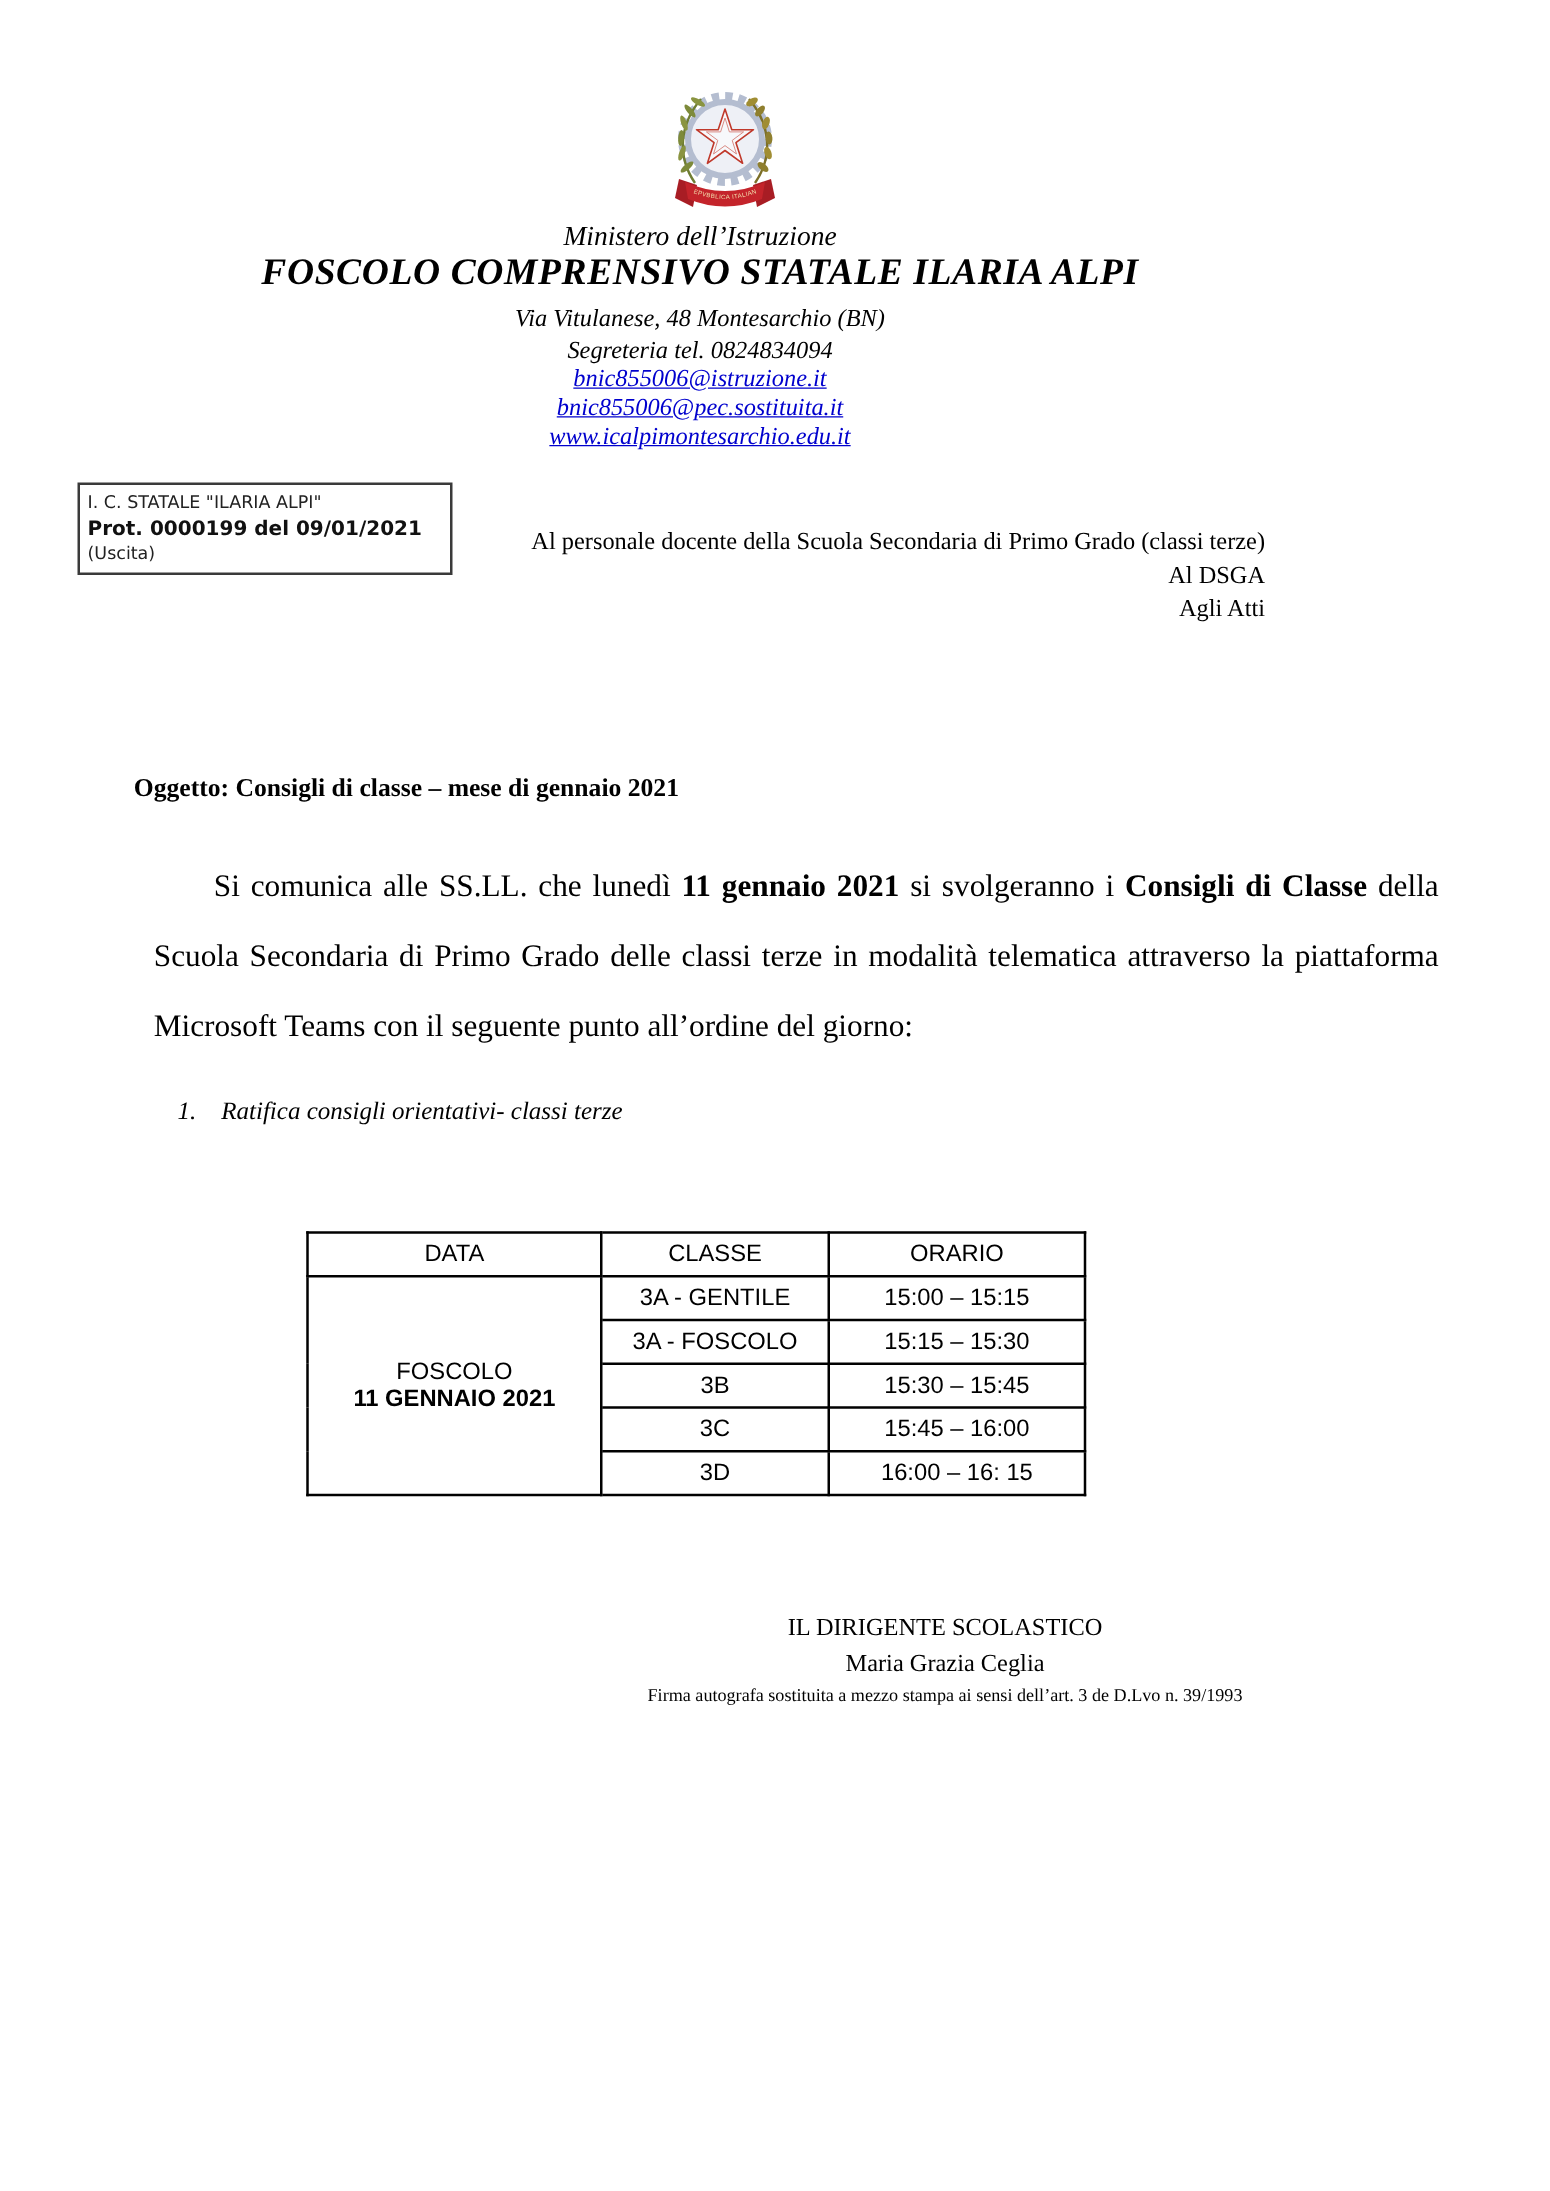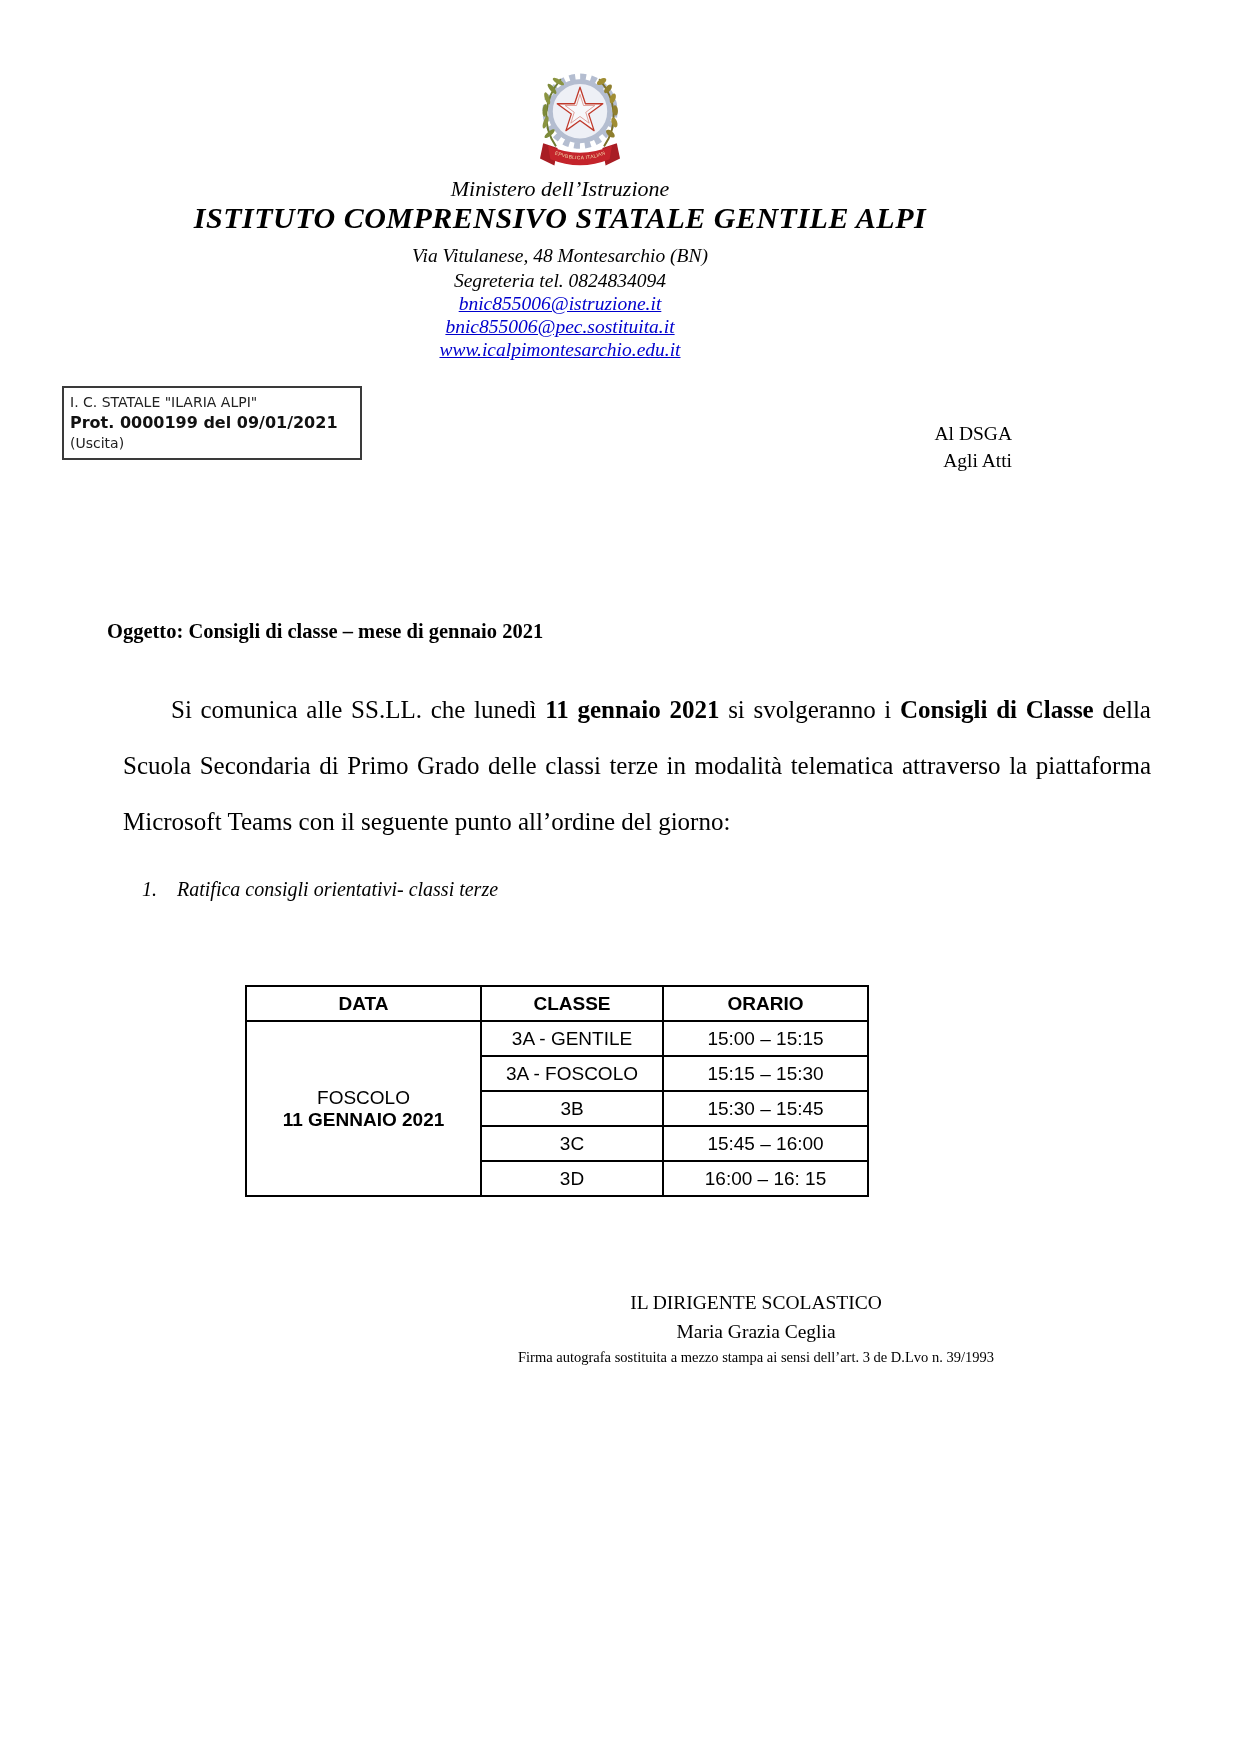--- a/index.html
+++ b/index.html
@@ -38,21 +38,21 @@
   .body-par{
     position:absolute;left:107px;top:682px;width:1028px;
     font-size:25px;line-height:56px;text-align:justify;text-indent:48px;margin-left:16px;
   }
   .agenda{position:absolute;left:142px;top:878px;font-style:italic;font-size:20px;}
   .agenda .num{margin-right:20px;}
   
   .sched-wrap{position:absolute;left:245px;top:985px;}
   table.sched{border-collapse:collapse;font-family:"Liberation Sans", sans-serif;font-size:19px;}
   table.sched th,table.sched td{border:2px solid #000;text-align:center;padding:0;}
-  table.sched th{font-weight:bold;height:33px;border-radius:13px;}
+  table.sched th{font-weight:normal;height:33px;border-radius:13px;}
   table.sched td{height:33px;}
   .col-data{width:233px;} .col-classe{width:180px;} .col-orario{width:203px;}
   .date-cell .d1{font-weight:normal;}
   .date-cell .d2{font-weight:bold;}
   
   .signature{position:absolute;left:452px;top:1292px;width:608px;text-align:center;}
   .sig-role{font-size:19.5px;}
   .sig-name{font-size:19.5px;margin-top:7px;}
   .sig-note{font-size:14.5px;margin-top:6px;white-space:nowrap;}
 </style>
@@ -96,35 +96,36 @@
       <path d="M20,97 Q60,115 100,97 L97,114 Q60,129 23,114 Z" fill="#c4242b"></path>
       <path id="ribbonCurve" d="M26,107 Q60,121 94,107" fill="none"></path>
       <text font-family="Liberation Sans, sans-serif" font-size="6.2" fill="#f3dfae" letter-spacing=".4">
         <textPath href="#ribbonCurve" startOffset="50%" text-anchor="middle">REPVBBLICA ITALIANA</textPath>
       </text>
     </svg>
   </div>
 
   <div class="header-col">
     <div class="ministry">Ministero dell’Istruzione</div>
-    <div class="school-title">ISTITUTO COMPRENSIVO STATALE GENTILE ALPI</div>
+    <div class="school-title">FOSCOLO COMPRENSIVO STATALE ILARIA ALPI</div>
     <div class="addr">Via Vitulanese, 48 Montesarchio (BN)</div>
     <div class="tel">Segreteria tel. 0824834094</div>
     <a href="#" class="hlink email">bnic855006@istruzione.it</a>
     <a href="#" class="hlink pec">bnic855006@pec.sostituita.it</a>
     <a href="#" class="hlink web">www.icalpimontesarchio.edu.it</a>
   </div>
 
   <div class="protocol-box">
     <div class="protocol-line1">I. C. STATALE "ILARIA ALPI"</div>
     <div class="protocol-line2">Prot. 0000199 del 09/01/2021</div>
     <div class="protocol-line3">(Uscita)</div>
   </div>
 
   <div class="recipients">
+    <div>Al personale docente della Scuola Secondaria di Primo Grado (classi terze)</div>
     <div>Al DSGA</div>
     <div>Agli Atti</div>
   </div>
 
   <div class="subject">Oggetto: Consigli di classe – mese di gennaio 2021</div>
 
   <div class="body-par"><span>Si comunica alle SS.LL. che lunedì </span><b>11 gennaio 2021</b><span> si svolgeranno i </span><b>Consigli di Classe</b><span> della Scuola Secondaria di Primo Grado delle classi terze in modalità telematica attraverso la piattaforma Microsoft Teams con il seguente punto all’ordine del giorno:</span></div>
 
   <div class="agenda">
     <span class="num">1.</span><span>Ratifica consigli orientativi- classi terze</span>

